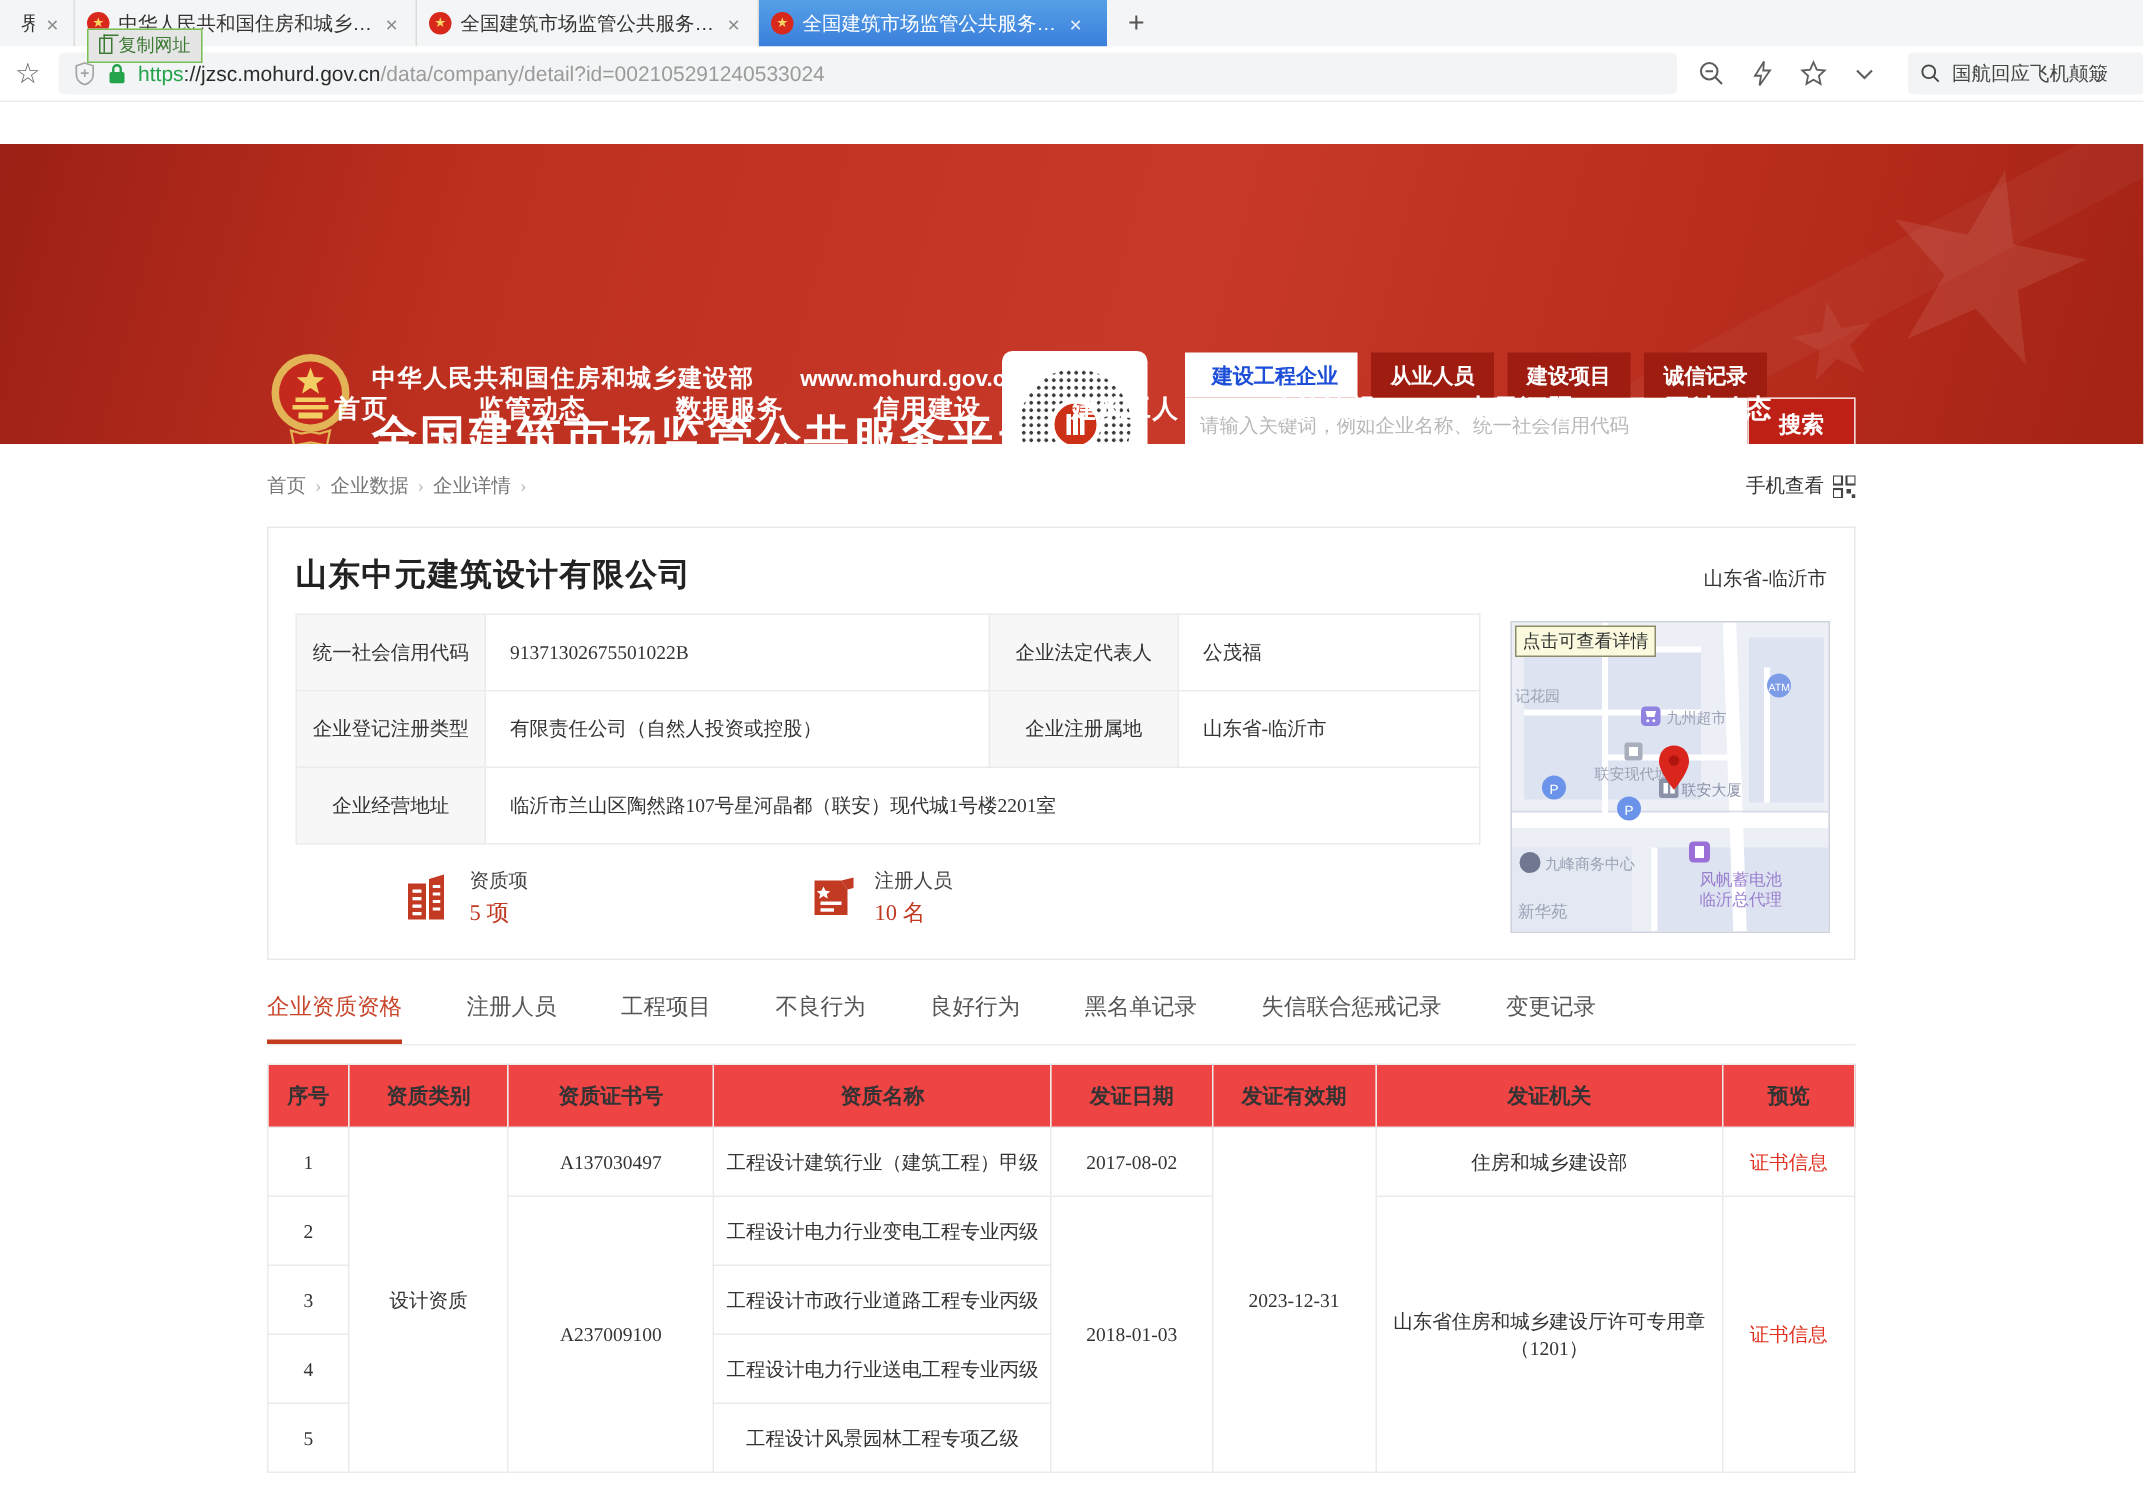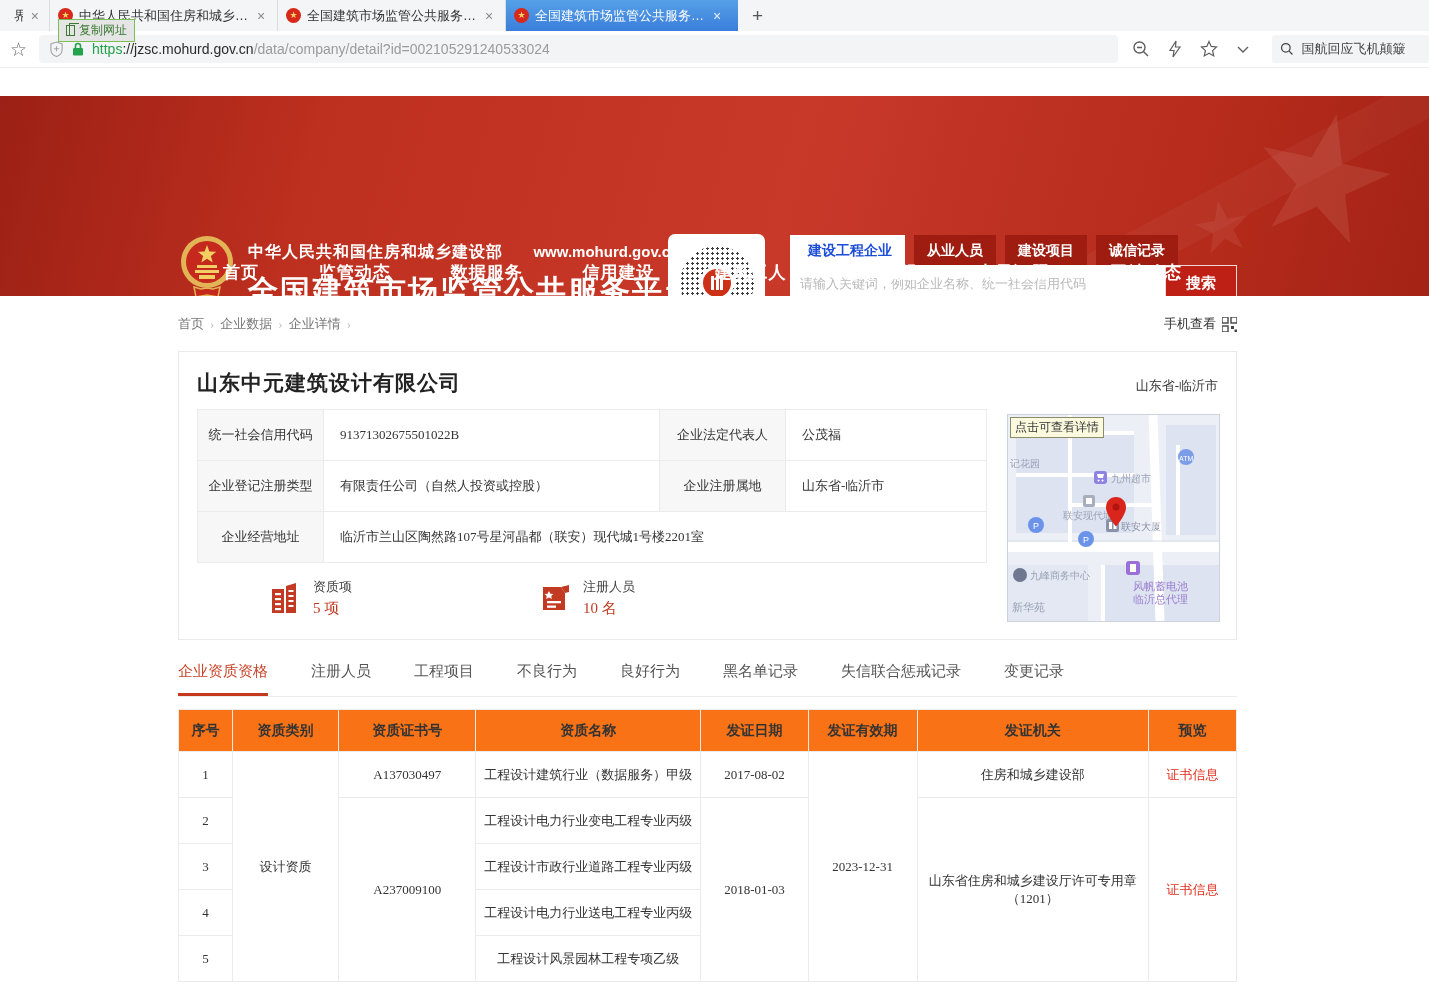--- a/index.html
+++ b/index.html
@@ -125,21 +125,21 @@
   .map-tip { position:absolute; left:2px; top:2px; z-index:3; background:#fbfadf; border:1px solid #8c8c6a;
              font-size:12px; color:#333; padding:1px 4px;
              font-family:"Liberation Sans","DejaVu Sans",sans-serif; }
 
   .detail-tabs { display:flex; gap:43px; margin-top:22px; border-bottom:1px solid #ececec; font-size:15px; }
   .dtab { color:#555; padding-bottom:12px; cursor:pointer; }
   .dtab.active { color:#c8452a; border-bottom:3px solid #c33a1d; }
 
   table.qual { border-collapse:collapse; margin-top:12px; width:1059px; table-layout:fixed; }
   table.qual th, table.qual td { border:1px solid #ebebeb; text-align:center; color:#333; }
-  table.qual th { height:42px; font-size:14px; background:#f97316; font-weight:bold; }
+  table.qual th { height:42px; font-size:14px; background:#ef4444; font-weight:bold; }
   table.qual td { height:46px; font-size:13px; }
   .cert-link { color:#e0301e; cursor:pointer; }
   .auth2 { display:block; }
 
   svg text { font-family:"Liberation Sans","DejaVu Sans",sans-serif; }
 </style>
 </head>
 <body>
 
 <div class="viewport">
@@ -424,21 +424,21 @@
         <th>资质名称</th>
         <th>发证日期</th>
         <th>发证有效期</th>
         <th>发证机关</th>
         <th>预览</th>
       </tr>
       <tr>
         <td>1</td>
         <td rowspan="5">设计资质</td>
         <td>A137030497</td>
-        <td>工程设计建筑行业（数据服务）甲级</td>
+        <td>工程设计建筑行业（建筑工程）甲级</td>
         <td>2017-08-02</td>
         <td rowspan="5">2023-12-31</td>
         <td>住房和城乡建设部</td>
         <td><span class="cert-link">证书信息</span></td>
       </tr>
       <tr>
         <td>2</td>
         <td rowspan="4">A237009100</td>
         <td>工程设计电力行业变电工程专业丙级</td>
         <td rowspan="4">2018-01-03</td>

